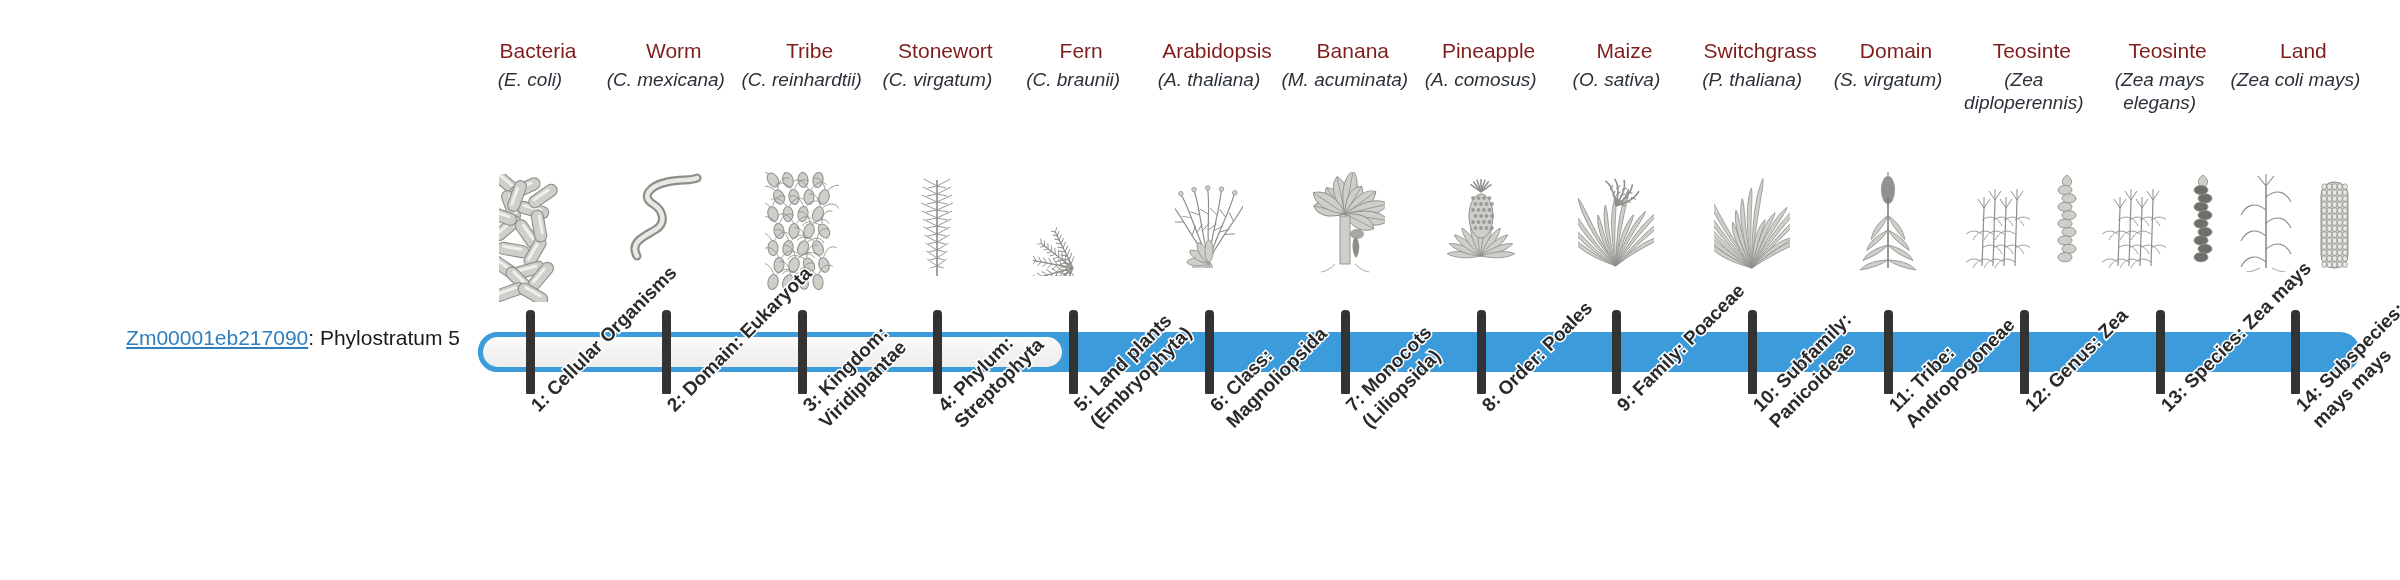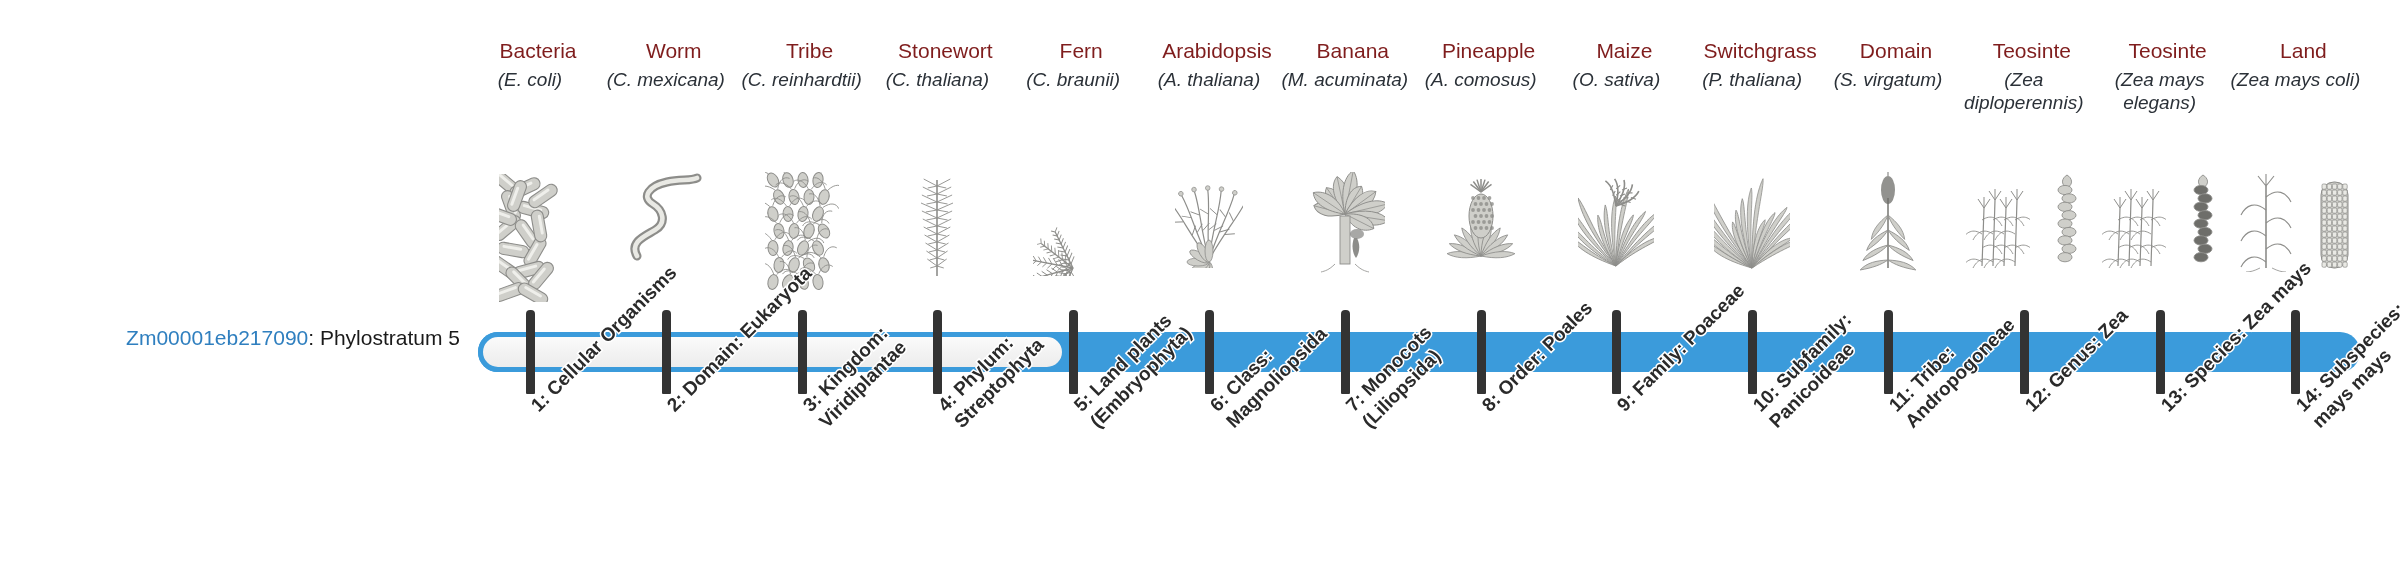--- a/index.html
+++ b/index.html
@@ -24,20 +24,21 @@
     top: 325px;
     width: 430px;
     text-align: right;
     font-size: 21px;
     line-height: 26px;
     white-space: nowrap;
     color: #1a1a1a;
   }
   #gene-label .gene-id {
     color: #2f7fbf;
+    text-decoration: underline;
     text-decoration-color: #2f7fbf;
     cursor: pointer;
   }
 
   
   .col {
     position: absolute;
     top: 0;
     width: 136px;
     margin-left: -68px; 
@@ -373,21 +374,21 @@
             <g transform="translate(53,110) rotate(-9)">
         <ellipse cx="0" cy="0" rx="5" ry="7.5" fill="#cfcfca" stroke="#8d8d8a" stroke-width="1"></ellipse>
         <path d="M-1 -8 C-6 -16 -12 -18 -16 -15" fill="none" stroke="#8d8d8a" stroke-width=".8"></path>
         <path d="M2 -8 C7 -16 13 -17 17 -13" fill="none" stroke="#8d8d8a" stroke-width=".8"></path>
             </g>
           </svg>
         </div>
       </div>
       <div class="col" style="left: 937.4px;">
         <div class="common-name">Stonewort</div>
-        <div class="sci-name">(C. thaliana)</div>
+        <div class="sci-name">(C. virgatum)</div>
         <div class="organism">
           <svg width="74" height="108" viewBox="0 0 74 108">
     <path d="M37 104 L37 8" stroke="#8d8d8a" stroke-width="1.6" fill="none"></path>
             <g transform="translate(37,14)">
       <path d="M0 0 L-13.3 -7" stroke="#8d8d8a" stroke-width=".9" fill="none"></path>
       <path d="M0 0 L-9.31 2" stroke="#8d8d8a" stroke-width=".9" fill="none"></path>
       <path d="M0 0 L13.3 -7" stroke="#8d8d8a" stroke-width=".9" fill="none"></path>
       <path d="M0 0 L9.31 2" stroke="#8d8d8a" stroke-width=".9" fill="none"></path>
             </g>
             <g transform="translate(37,22)">
@@ -1064,21 +1065,21 @@
               <ellipse cx="15" cy="60" rx="7" ry="4.6" fill="#6e6e6a" stroke="#8d8d8a" stroke-width=".9"></ellipse>
               <ellipse cx="11" cy="68.4" rx="7" ry="4.6" fill="#6e6e6a" stroke="#8d8d8a" stroke-width=".9"></ellipse>
               <ellipse cx="15" cy="76.80000000000001" rx="7" ry="4.6" fill="#6e6e6a" stroke="#8d8d8a" stroke-width=".9"></ellipse>
               <ellipse cx="11" cy="85.2" rx="7" ry="4.6" fill="#6e6e6a" stroke="#8d8d8a" stroke-width=".9"></ellipse>
             </svg>
           </div>
         </div>
       </div>
       <div class="col" style="left: 2295.4px;">
         <div class="common-name">Land</div>
-        <div class="sci-name">(Zea mays coli)</div>
+        <div class="sci-name">(Zea coli mays)</div>
         <div class="organism">
           <div style="display:flex;align-items:flex-end;justify-content:center;gap:4px">
             <svg width="64" height="100" viewBox="0 0 64 100">
     <path d="M32 96 L32 14" stroke="#8d8d8a" stroke-width="1.6" fill="none"></path>
     <path d="M32 90 C21 81 12 85 7 95" stroke="#8d8d8a" stroke-width="1.1" fill="none"></path>
               <path d="M32 77 C43 68 52 72 57 82" stroke="#8d8d8a" stroke-width="1.1" fill="none"></path>
               <path d="M32 64 C21 55 12 59 7 69" stroke="#8d8d8a" stroke-width="1.1" fill="none"></path>
               <path d="M32 51 C43 42 52 46 57 56" stroke="#8d8d8a" stroke-width="1.1" fill="none"></path>
               <path d="M32 38 C21 29 12 33 7 43" stroke="#8d8d8a" stroke-width="1.1" fill="none"></path>
               <path d="M32 25 C43 16 52 20 57 30" stroke="#8d8d8a" stroke-width="1.1" fill="none"></path>

